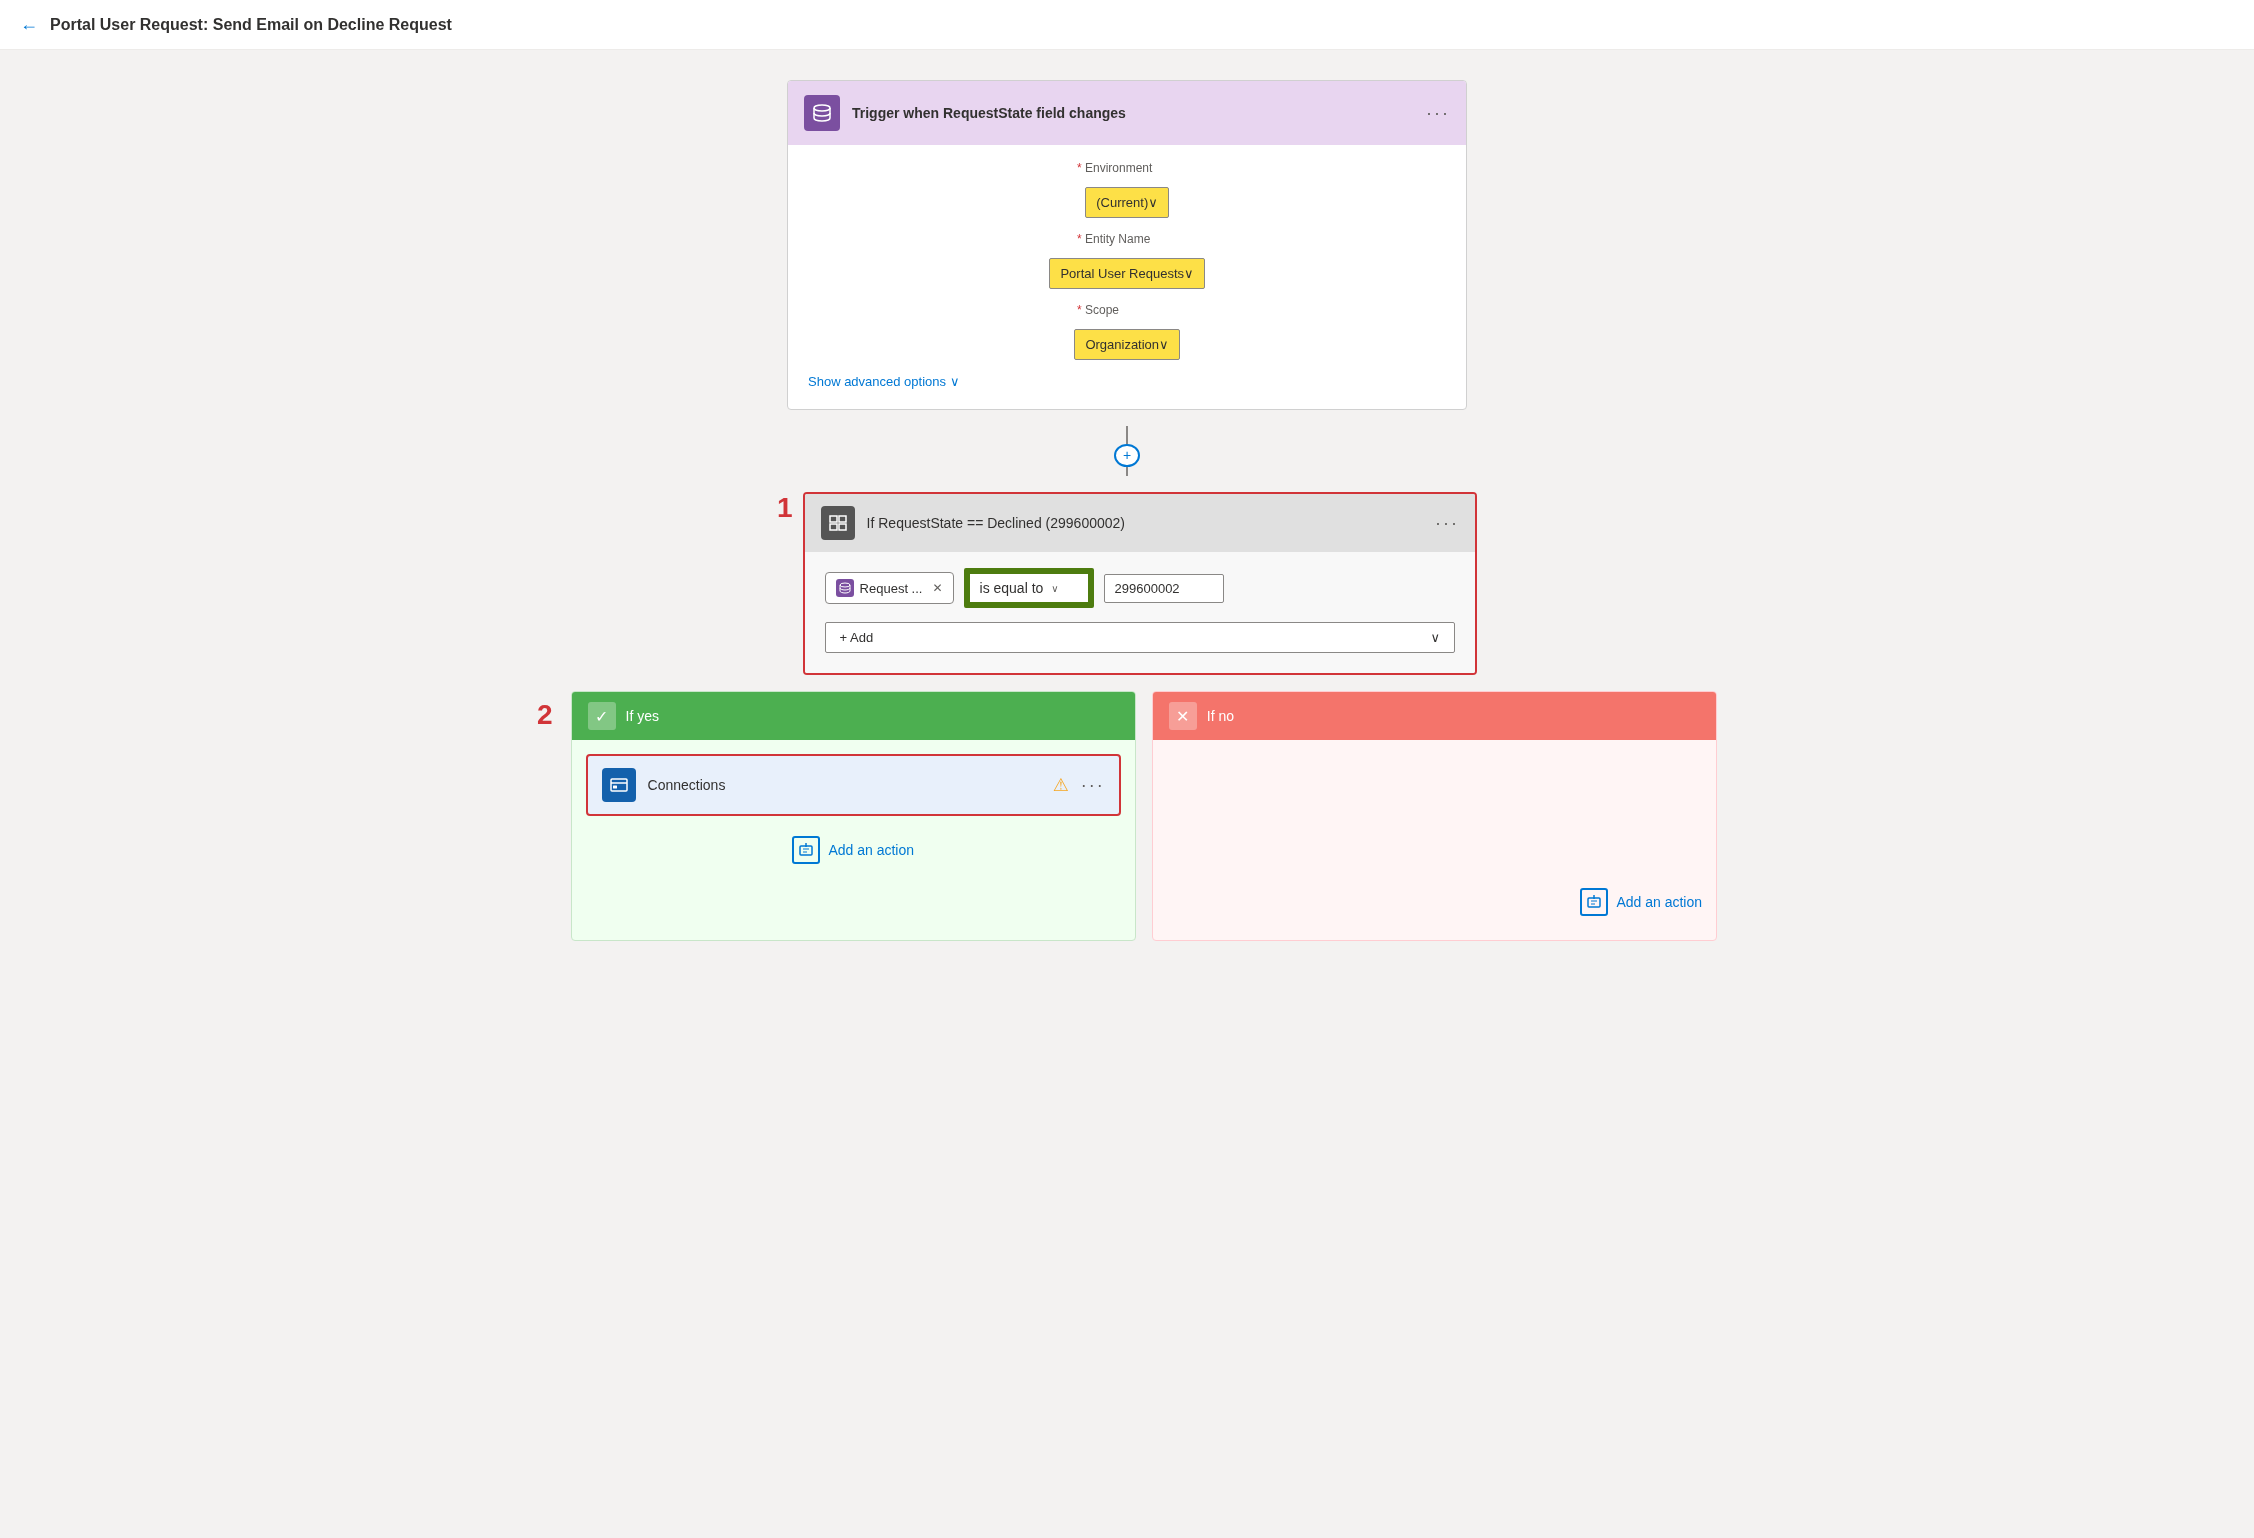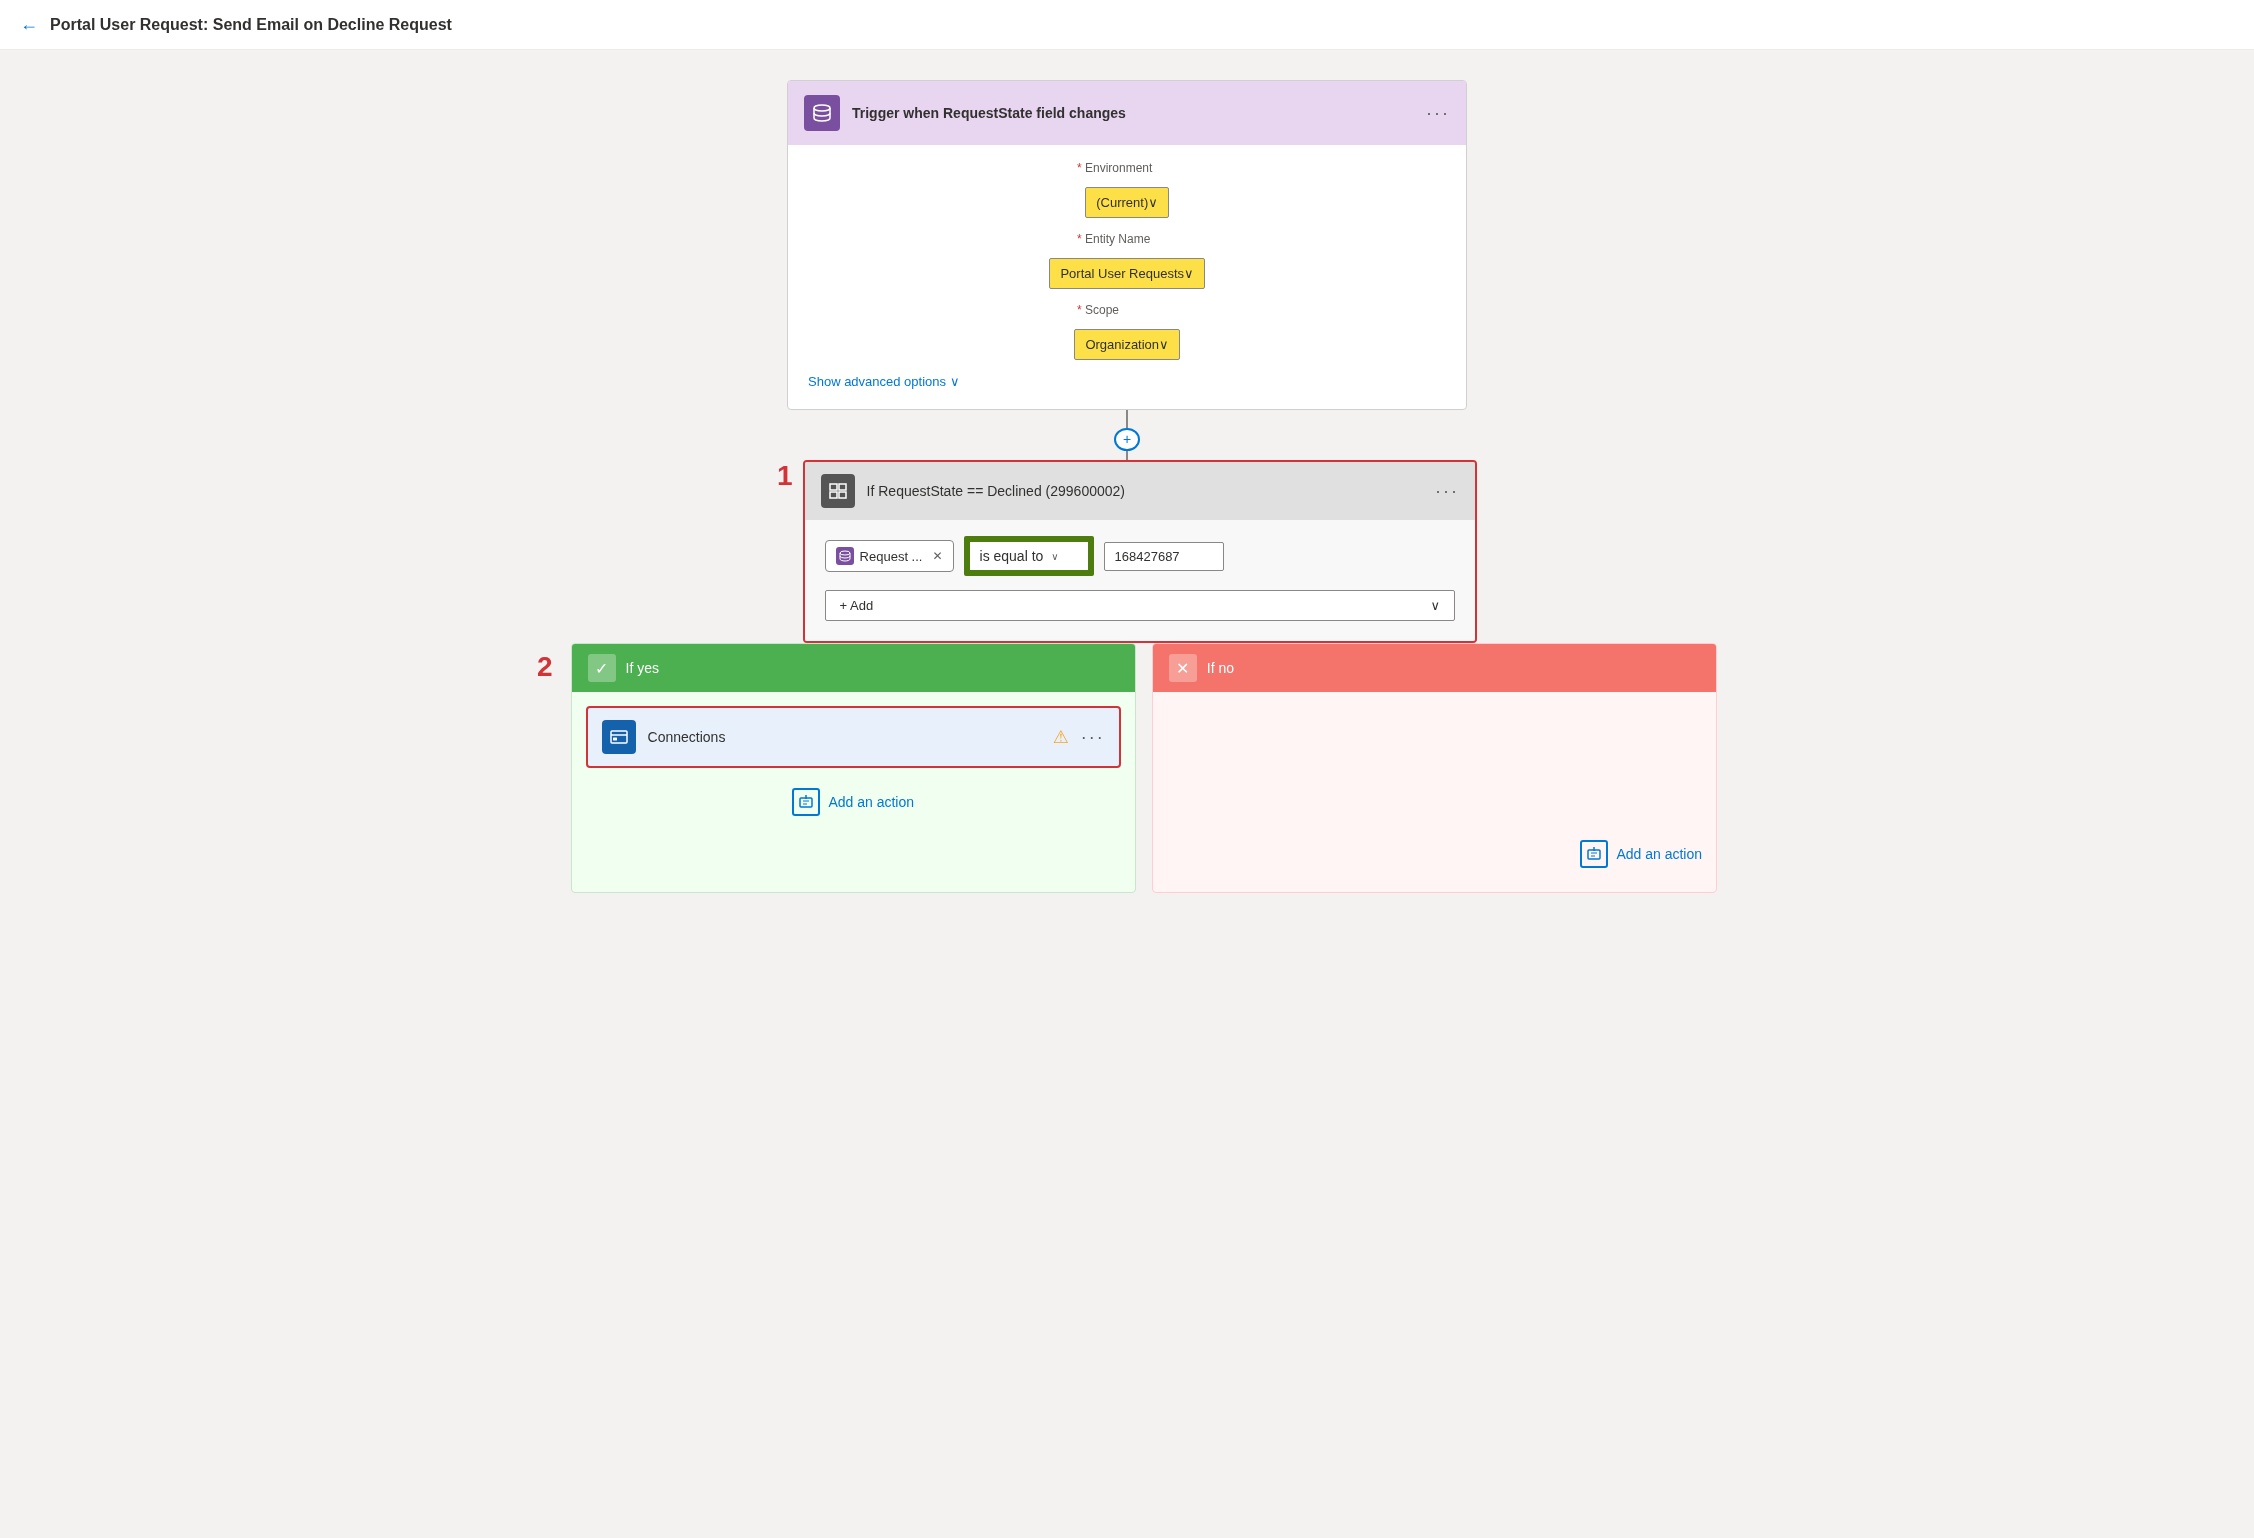--- a/index.html
+++ b/index.html
@@ -26,21 +26,21 @@
     .page-title {
       font-size: 16px;
       color: #323130;
       font-weight: 700;
     }
     .canvas {
       padding: 30px 56px;
       display: flex;
       flex-direction: column;
       align-items: center;
-      gap: 0;
+      gap: 16px;
     }
 
     
     .trigger-block {
       background: #fff;
       border: 1px solid #d0d0d0;
       border-radius: 4px;
       width: 680px;
       overflow: hidden;
     }
@@ -466,21 +466,21 @@
                 <path d="M1 6v3c0 1.1 2.239 2 5 2s5-.9 5-2V6" stroke="white" stroke-width="1"></path>
               </svg>
             </div>
             <span class="token-text">Request ...</span>
             <span class="token-close">✕</span>
           </div>
           <div class="condition-select">
             <span>is equal to</span>
             <span class="chevron-icon">∨</span>
           </div>
-          <div class="condition-value">168427687</div>
+          <div class="condition-value">299600002</div>
         </div>
         <div class="add-button">
           <span>+ Add</span>
           <span>∨</span>
         </div>
       </div>
     </div>
   </div>
 
   <div style="display:flex; gap:16px; width:1180px; margin-top:0; align-items:flex-start;">

